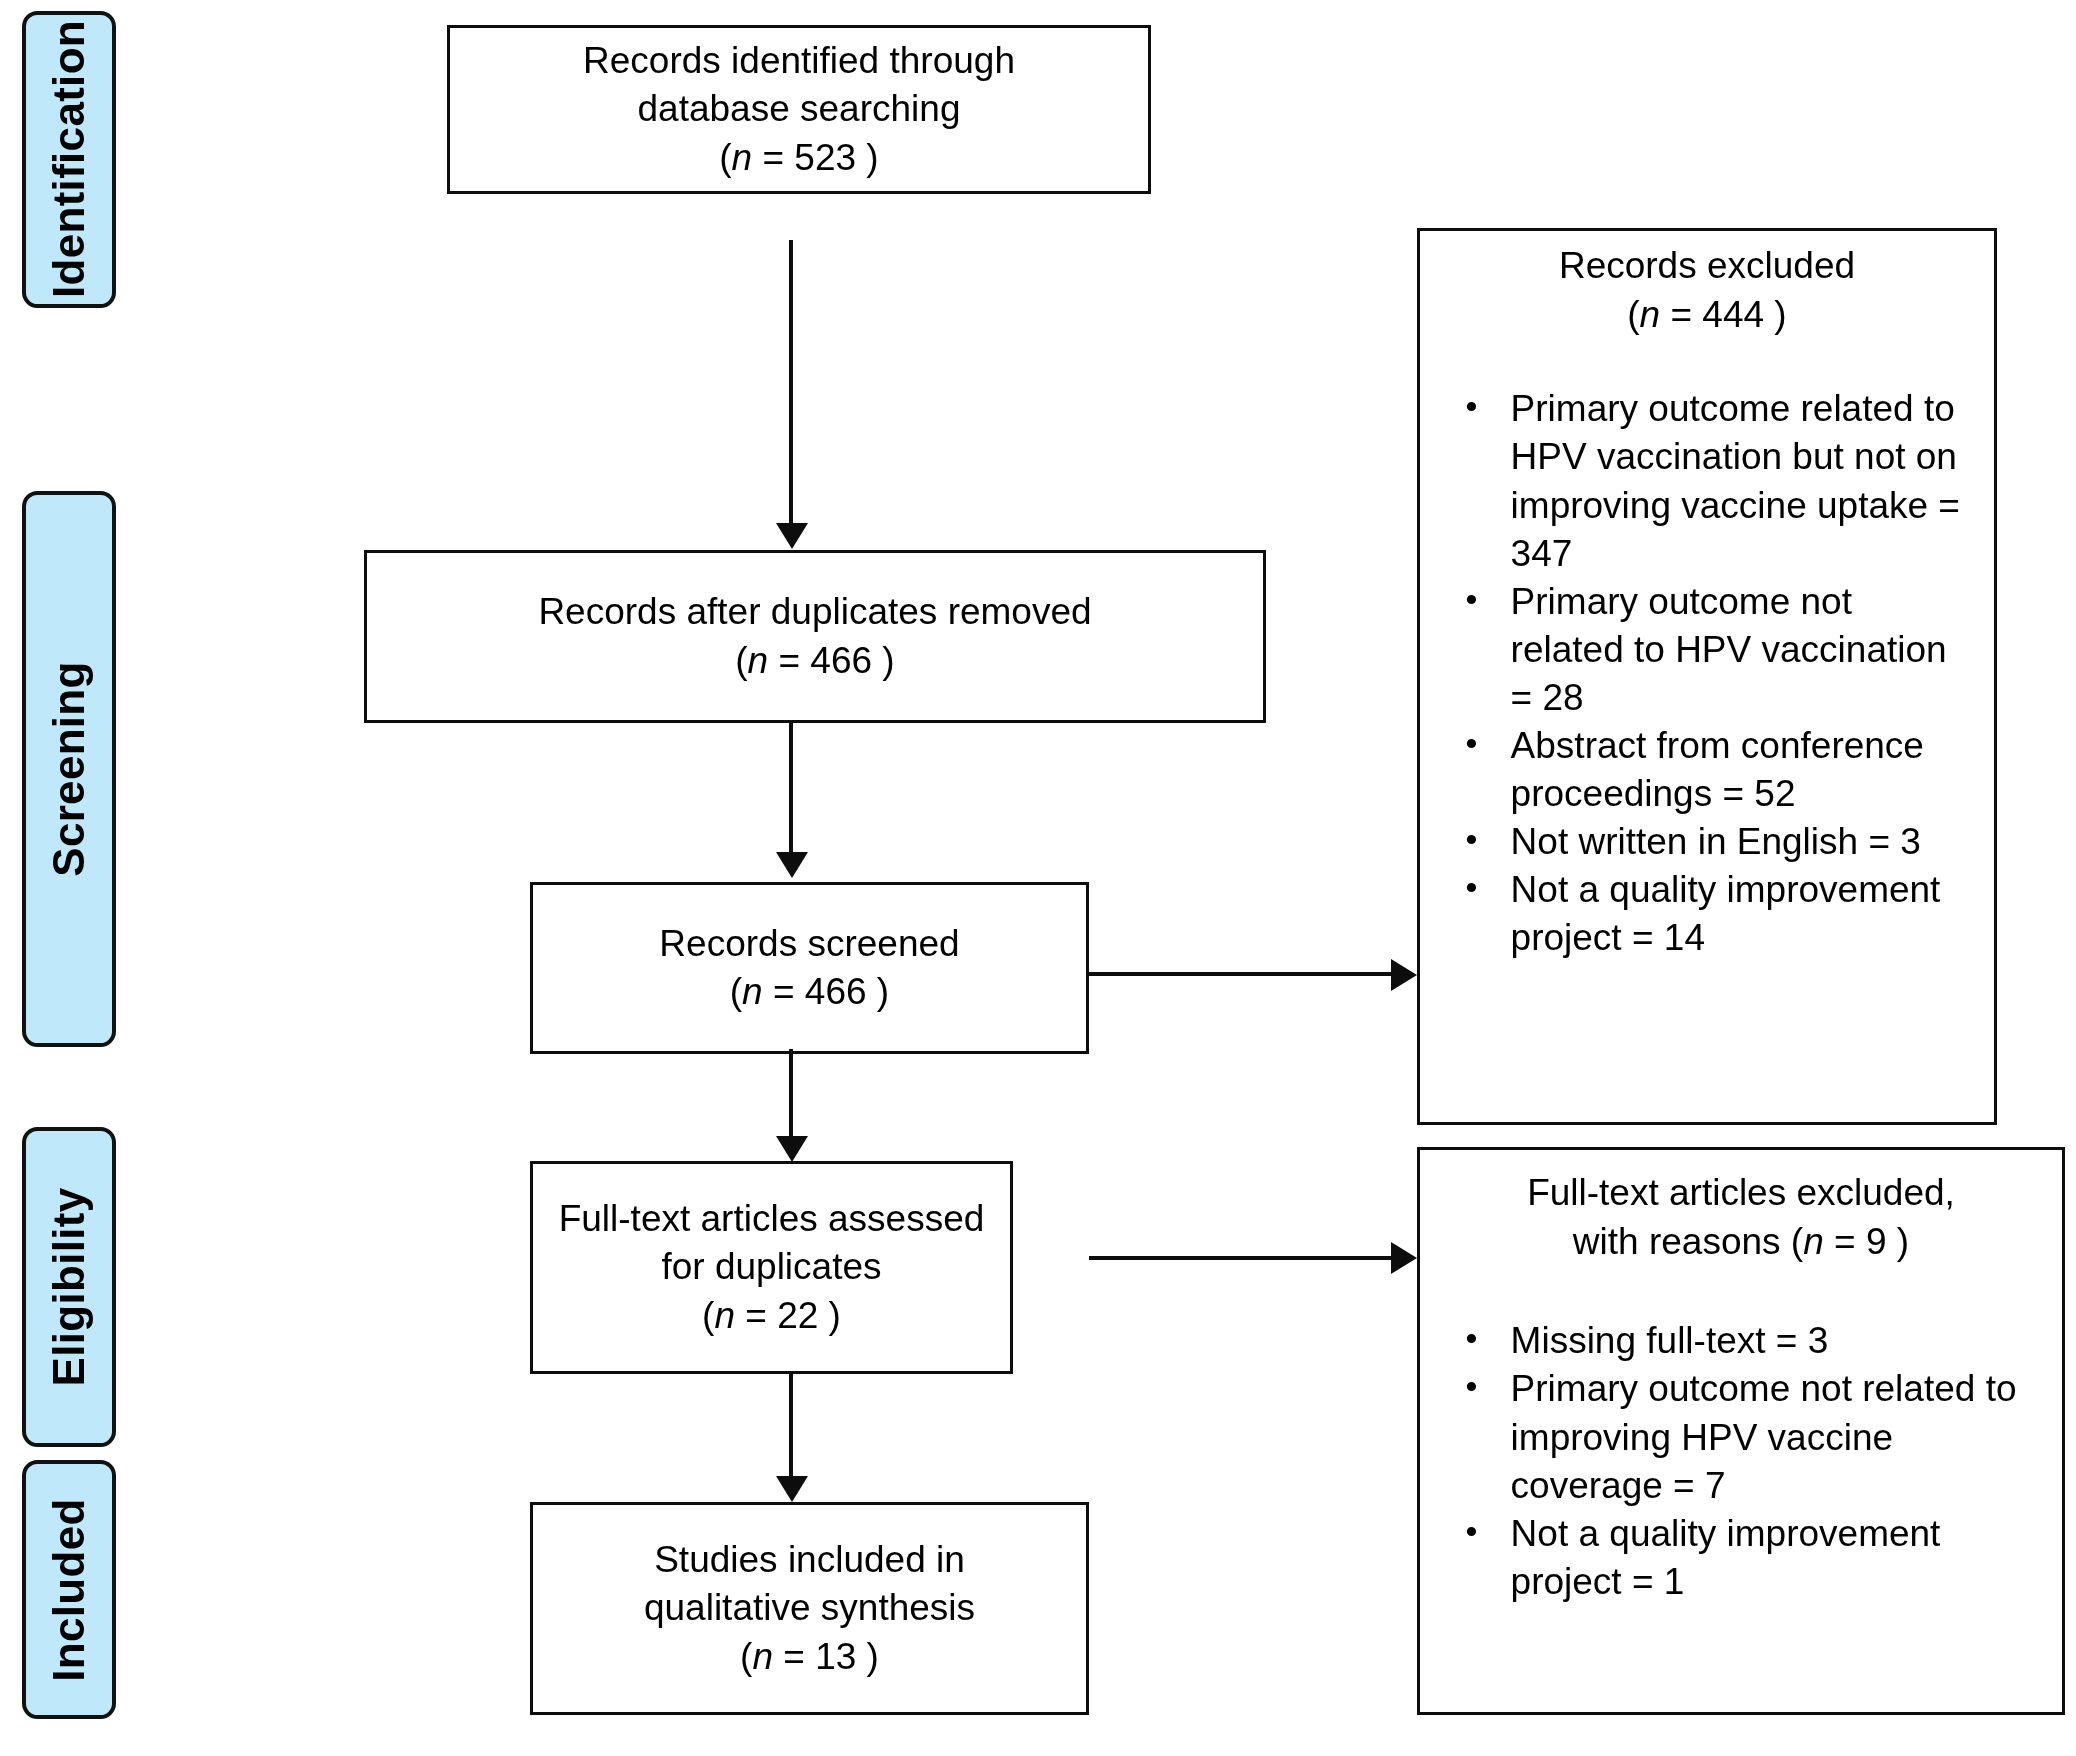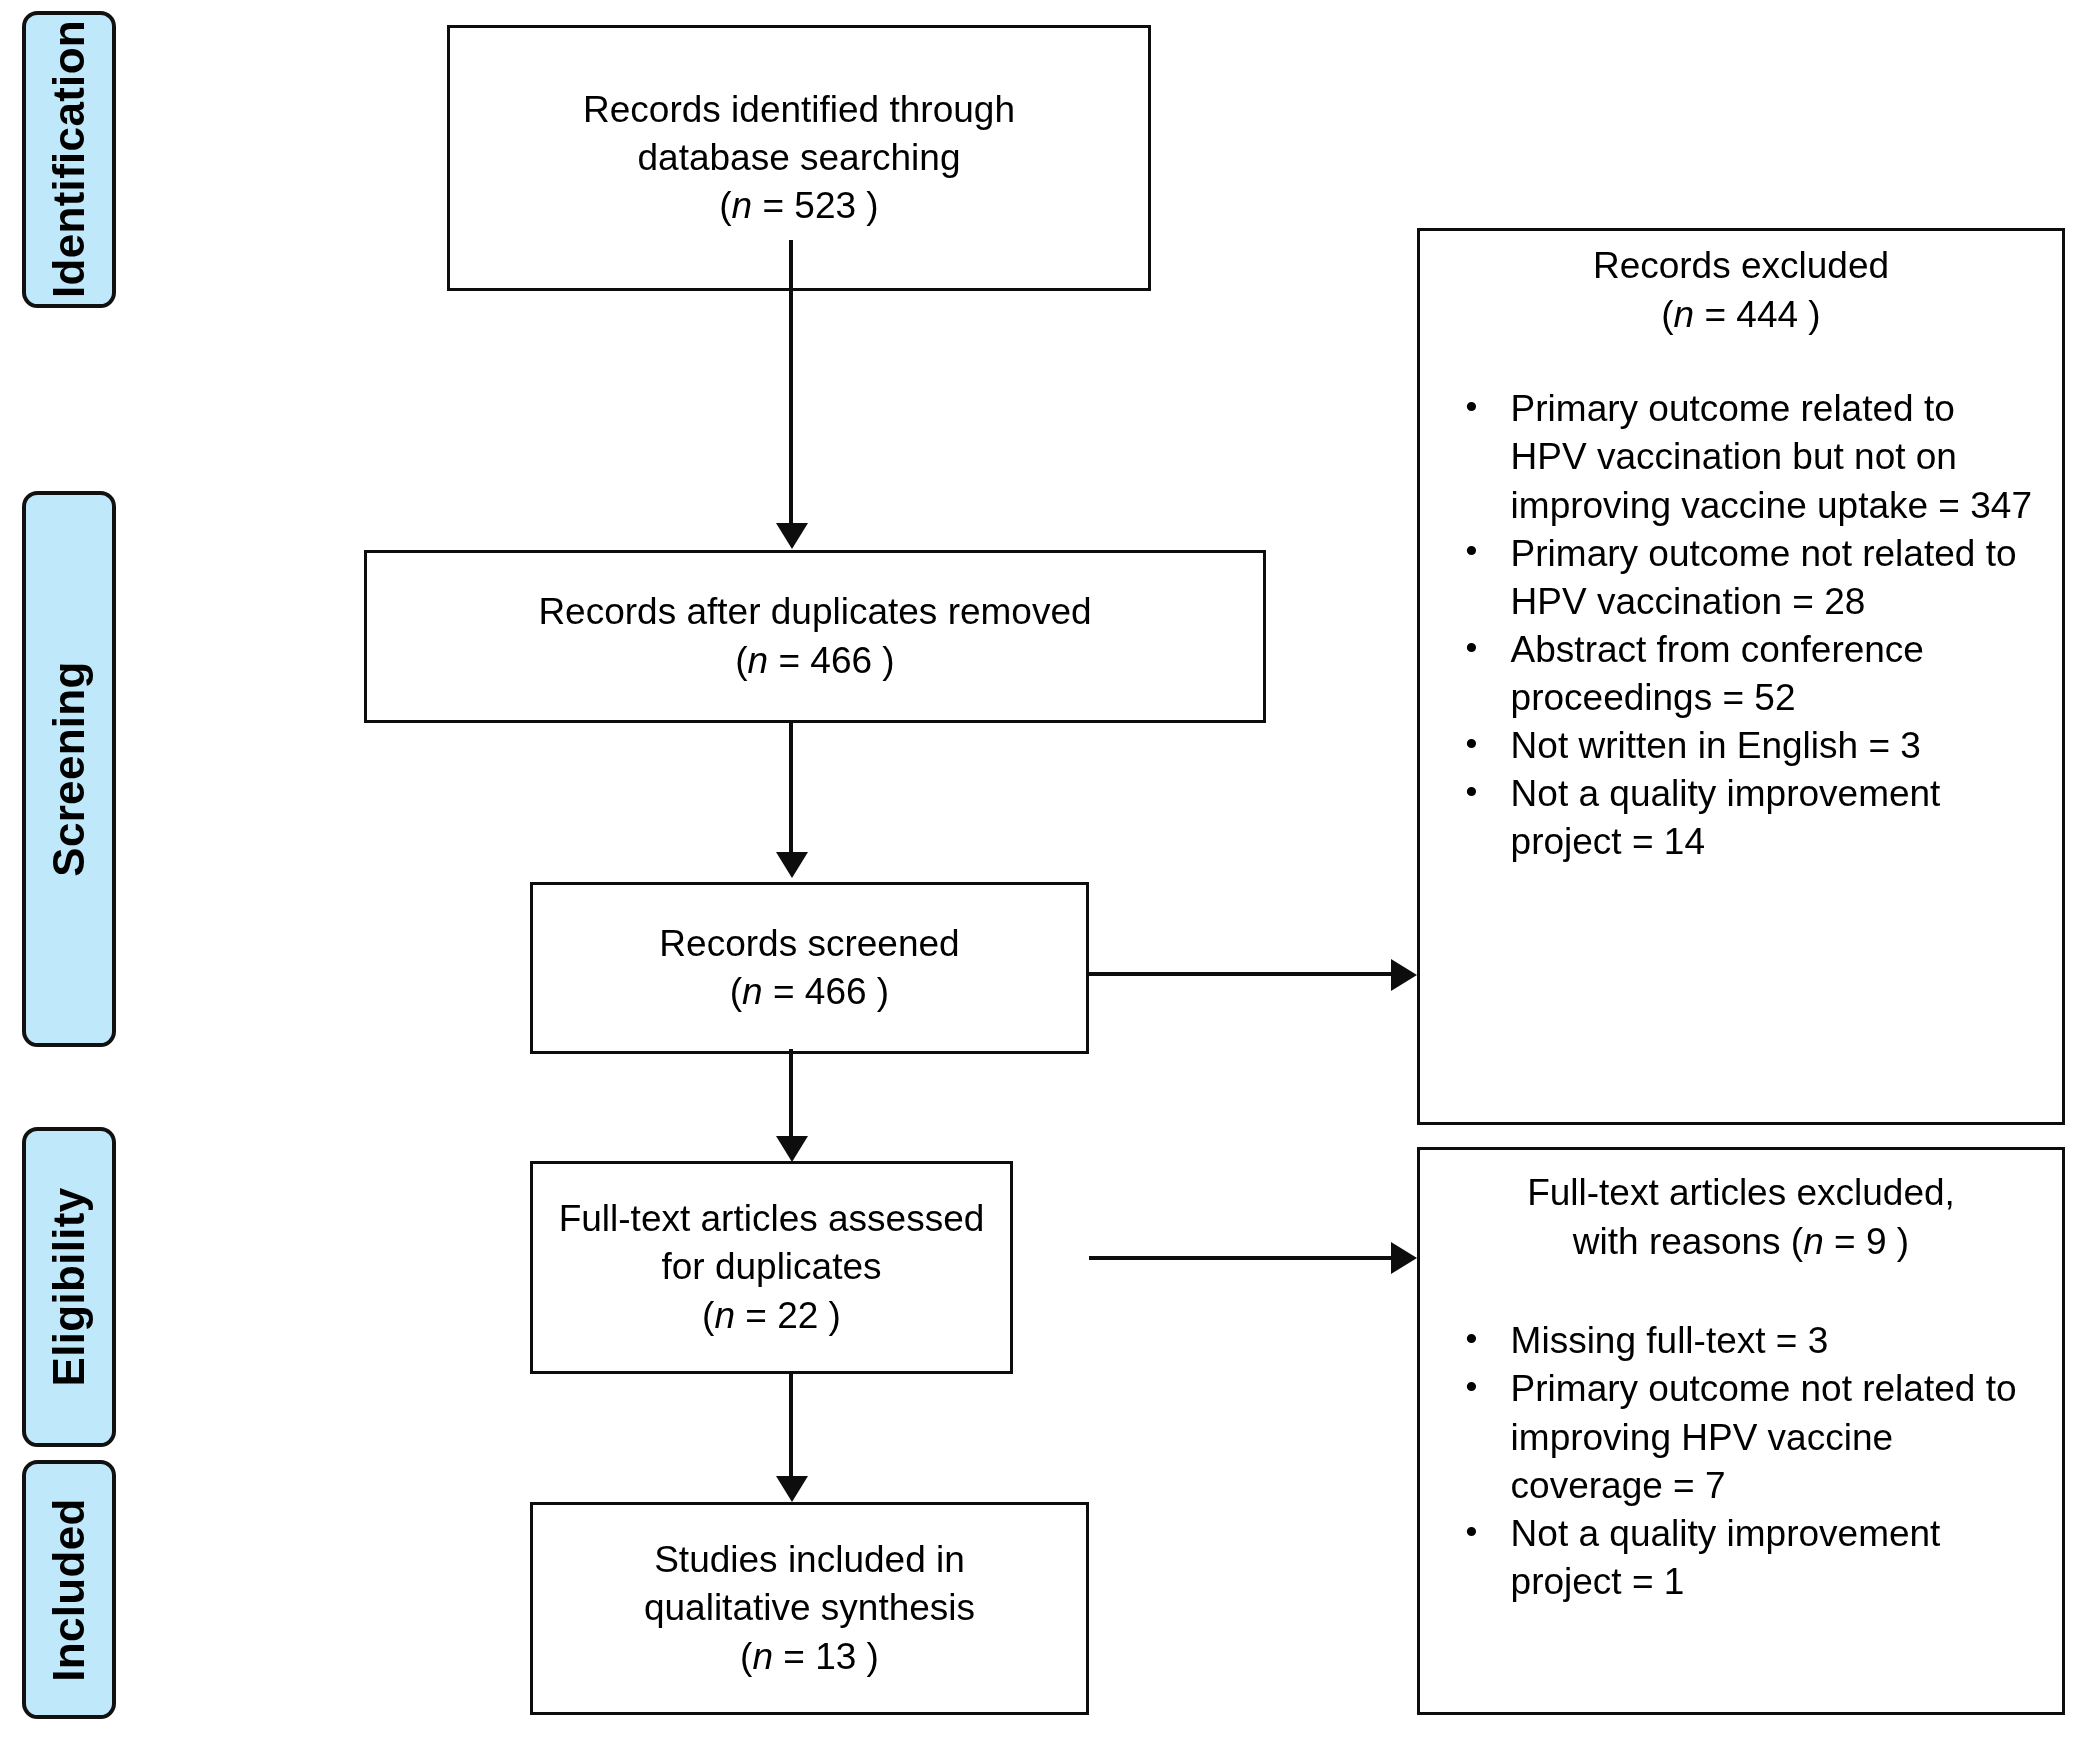--- a/index.html
+++ b/index.html
@@ -143,21 +143,21 @@
   </div>
 
   <div class="stage-chip" style="left:22px; top:1127px; width:94px; height:320px;">
     <span class="chip-text">Eligibility</span>
   </div>
 
   <div class="stage-chip" style="left:22px; top:1460px; width:94px; height:259px;">
     <span class="chip-text">Included</span>
   </div>
 
-  <div class="flow-box" style="left:447px; top:25px; width:704px; height:266px;">
+  <div class="flow-box" style="left:447px; top:25px; width:704px; height:169px;">
     <div class="line">Records identified through</div>
     <div class="line">database searching</div>
     <div class="nline"><span>(</span><span class="it">n</span><span> = </span><span>523</span><span> )</span></div>
   </div>
 
   <div class="v-line" style="left:789px; top:240px; height:285px;"></div>
   <div class="arrow-down" style="left:776px; top:523px;"></div>
 
   <div class="flow-box" style="left:364px; top:550px; width:902px; height:173px;">
     <div class="line">Records after duplicates removed</div>
@@ -189,21 +189,21 @@
 
   <div class="v-line" style="left:789px; top:1374px; height:104px;"></div>
   <div class="arrow-down" style="left:776px; top:1476px;"></div>
 
   <div class="flow-box" style="left:530px; top:1502px; width:559px; height:213px;">
     <div class="line">Studies included in</div>
     <div class="line">qualitative synthesis</div>
     <div class="nline"><span>(</span><span class="it">n</span><span> = </span><span>13</span><span> )</span></div>
   </div>
 
-  <div class="excl-box" style="left:1417px; top:228px; width:648px; height:897px;">
+  <div class="excl-box" style="left:1417px; top:228px; width:580px; height:897px;">
     <div class="excl-title">
       <span>Records excluded</span>
       <span class="t2"><span>(</span><span class="it">n</span><span> = </span><span>444</span><span> )</span></span>
     </div>
     <ul class="excl-list" style="margin-top:46px;">
       <li>Primary outcome related to HPV vaccination but not on improving vaccine uptake = 347</li>
       <li>Primary outcome not related to HPV vaccination = 28</li>
       <li>Abstract from conference proceedings = 52</li>
       <li>Not written in English = 3</li>
       <li>Not a quality improvement project = 14</li>

